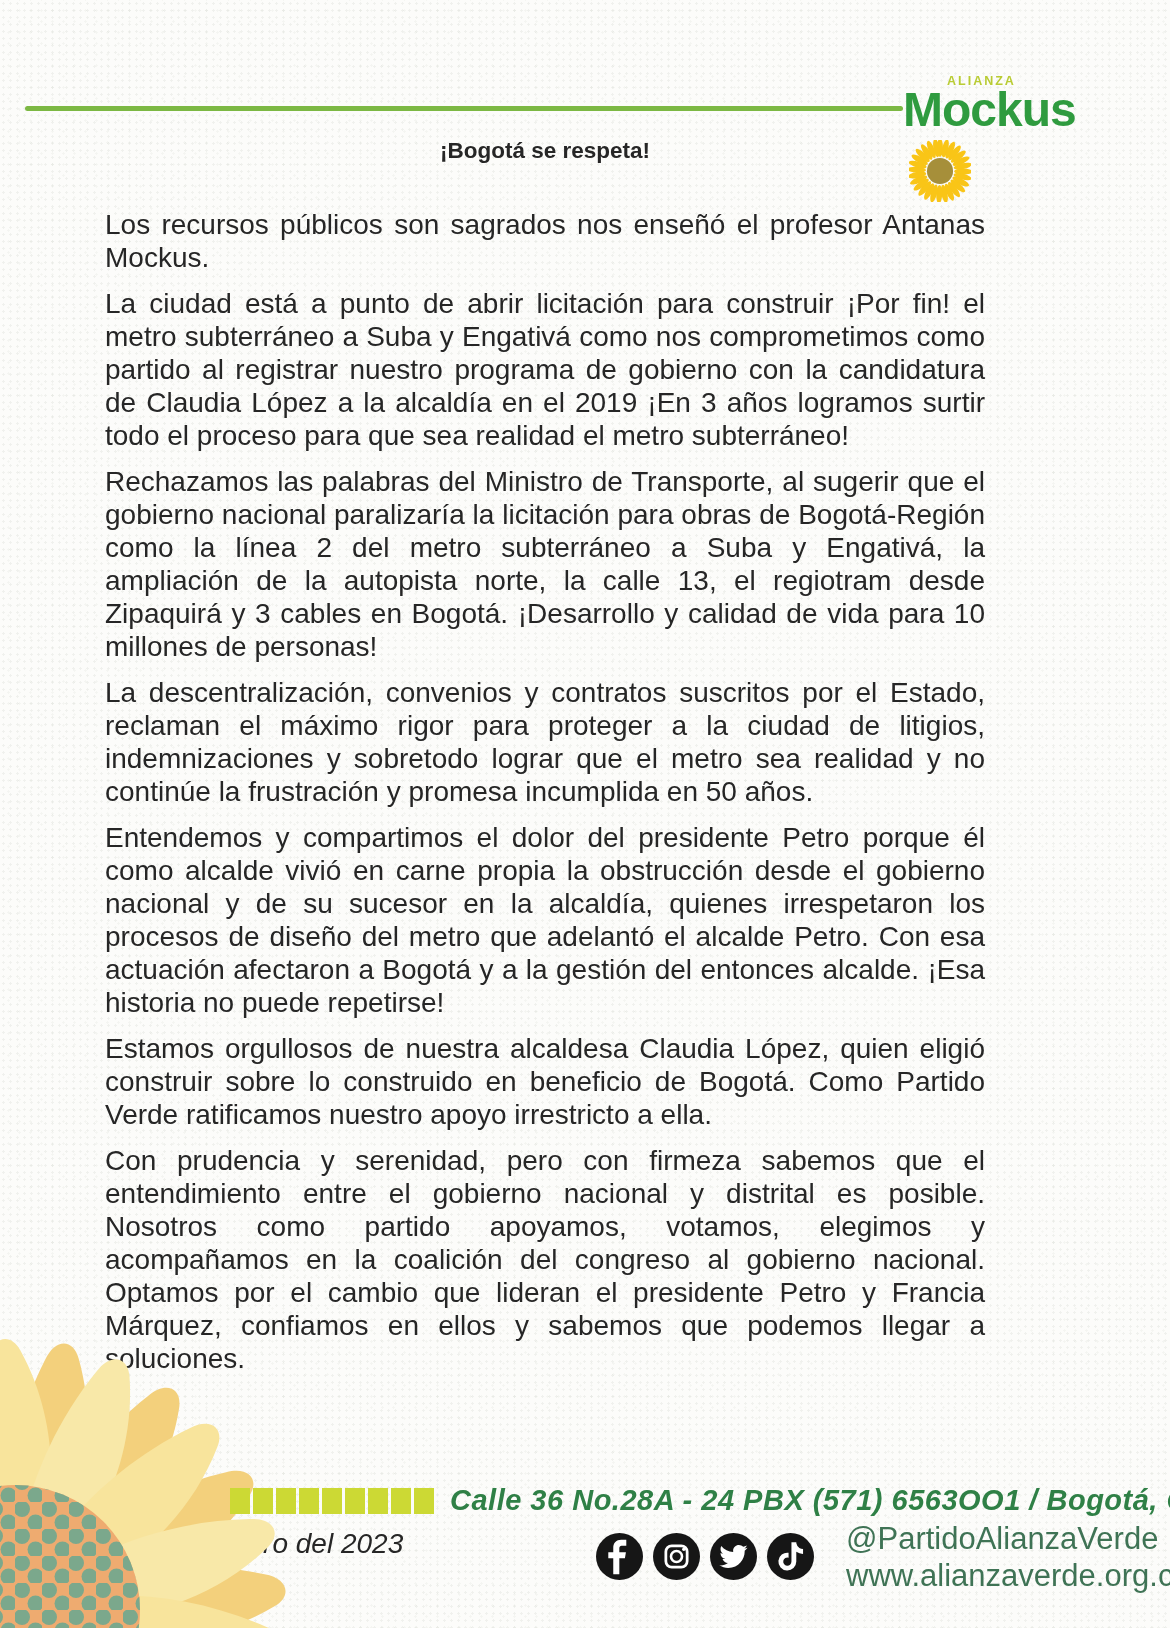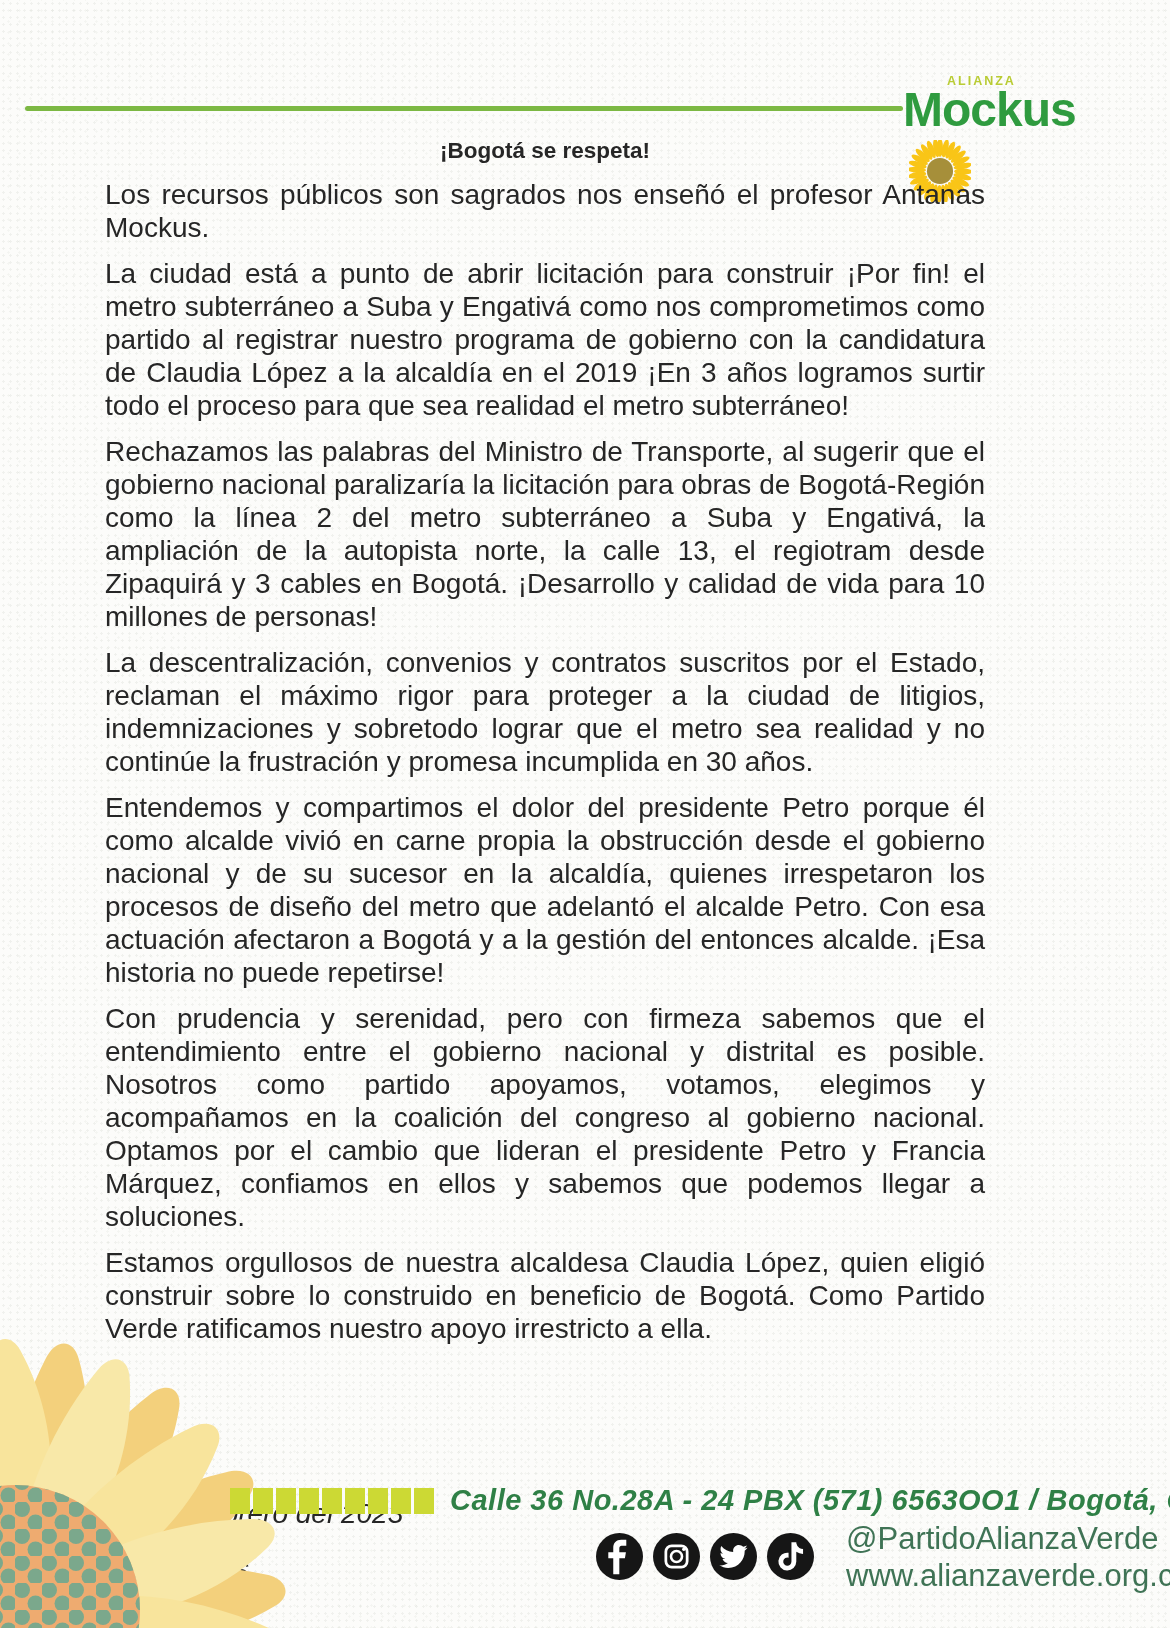--- a/index.html
+++ b/index.html
@@ -13,21 +13,21 @@
     background-position:0 0, 3px 5px;
     font-family:"Liberation Sans", sans-serif;
     color:#262626;
   }
   .topline{position:absolute;left:25px;top:106px;width:878px;height:5px;background:#7cb843;border-radius:3px;}
   .logo{position:absolute;top:52px;left:903px;display:flex;align-items:flex-start;flex-direction:column;}
   .logo-alianza{display:block;font-size:12.5px;font-weight:bold;letter-spacing:2px;color:#b9cc34;margin:22px 0 0 44px;}
   .logo-verde{display:block;font-size:48px;font-weight:bold;color:#2f9b3f;line-height:0.92;letter-spacing:-1px;}
   .logo-sun{margin:8px 0 0 6px;}
   .content{position:absolute;left:105px;top:138px;width:880px;}
-  .content h1{font-size:22.5px;font-weight:bold;text-align:center;margin:0 0 14px 0;}
+  .content h1{font-size:22.5px;font-weight:bold;text-align:center;margin:0 0 44px 0;}
   .content p{font-size:28px;line-height:33px;text-align:justify;margin:0 0 13px 0;}
   .dateblock{margin-top:152px;font-style:italic;margin-left:32px;}
   .dateblock p{text-align:left;margin-bottom:22px;}
   .addr-row{position:absolute;left:230px;top:1484px;display:flex;align-items:center;white-space:nowrap;}
   .squares{display:flex;gap:3px;margin-right:16px;}
   .squares span{width:20px;height:26px;background:#ccd934;display:block;}
   .address{font-size:29px;font-weight:bold;font-style:italic;color:#2f8046;letter-spacing:0.5px;}
   .social-row{position:absolute;left:596px;top:1533px;display:flex;gap:10px;}
   .social-row svg{display:block;}
   .contact{position:absolute;left:846px;top:1520px;width:380px;text-align:left;color:#3f7355;font-size:31px;line-height:37px;}
@@ -78,24 +78,24 @@
     </g>
     <circle cx="0" cy="0" r="13.5" fill="#a68f3a"></circle>
   </svg>
 </div>
 
 <div class="content">
   <h1>¡Bogotá se respeta!</h1>
   <p>Los recursos públicos son sagrados nos enseñó el profesor Antanas Mockus.</p>
   <p>La ciudad está a punto de abrir licitación para construir ¡Por fin! el metro subterráneo a Suba y Engativá como nos comprometimos como partido al registrar nuestro programa de gobierno con la candidatura de Claudia López a la alcaldía en el 2019 ¡En 3 años logramos surtir todo el proceso para que sea realidad el metro subterráneo!</p>
   <p>Rechazamos las palabras del Ministro de Transporte, al sugerir que el gobierno nacional paralizaría la licitación para obras de Bogotá-Región como la línea 2 del metro subterráneo a Suba y Engativá, la ampliación de la autopista norte, la calle 13, el regiotram desde Zipaquirá y 3 cables en Bogotá. ¡Desarrollo y calidad de vida para 10 millones de personas!</p>
-  <p>La descentralización, convenios y contratos suscritos por el Estado, reclaman el máximo rigor para proteger a la ciudad de litigios, indemnizaciones y sobretodo lograr que el metro sea realidad y no continúe la frustración y promesa incumplida en 30 años.</p>
+  <p>La descentralización, convenios y contratos suscritos por el Estado, reclaman el máximo rigor para proteger a la ciudad de litigios, indemnizaciones y sobretodo lograr que el metro sea realidad y no continúe la frustración y promesa incumplida en 50 años.</p>
   <p>Entendemos y compartimos el dolor del presidente Petro porque él como alcalde vivió en carne propia la obstrucción desde el gobierno nacional y de su sucesor en la alcaldía, quienes irrespetaron los procesos de diseño del metro que adelantó el alcalde Petro. Con esa actuación afectaron a Bogotá y a la gestión del entonces alcalde. ¡Esa historia no puede repetirse!</p>
+  <p>Estamos orgullosos de nuestra alcaldesa Claudia López, quien eligió construir sobre lo construido en beneficio de Bogotá. Como Partido Verde ratificamos nuestro apoyo irrestricto a ella.</p>
   <p>Con prudencia y serenidad, pero con firmeza sabemos que el entendimiento entre el gobierno nacional y distrital es posible. Nosotros como partido apoyamos, votamos, elegimos y acompañamos en la coalición del congreso al gobierno nacional. Optamos por el cambio que lideran el presidente Petro y Francia Márquez, confiamos en ellos y sabemos que podemos llegar a soluciones.</p>
-  <p>Estamos orgullosos de nuestra alcaldesa Claudia López, quien eligió construir sobre lo construido en beneficio de Bogotá. Como Partido Verde ratificamos nuestro apoyo irrestricto a ella.</p>
   <div class="dateblock">
     <p>3 de febrero del 2023</p>
     <p>Nosotros</p>
   </div>
 </div>
 
 <svg class="bigsun" width="600" height="600" viewBox="-300 -300 600 600">
   <defs>
     <pattern id="dots" patternUnits="userSpaceOnUse" width="27" height="27">
       <circle cx="7" cy="7" r="8" fill="#7ba88c"></circle>

